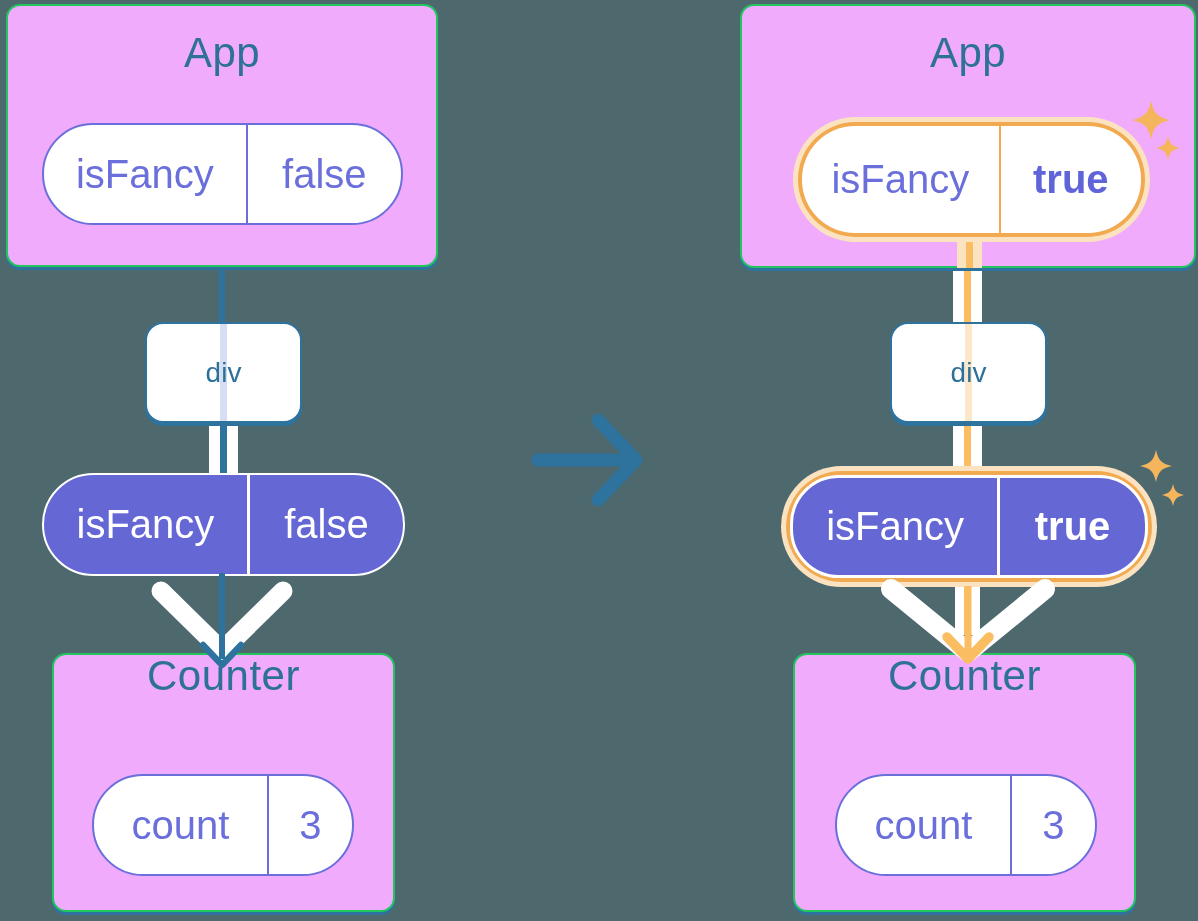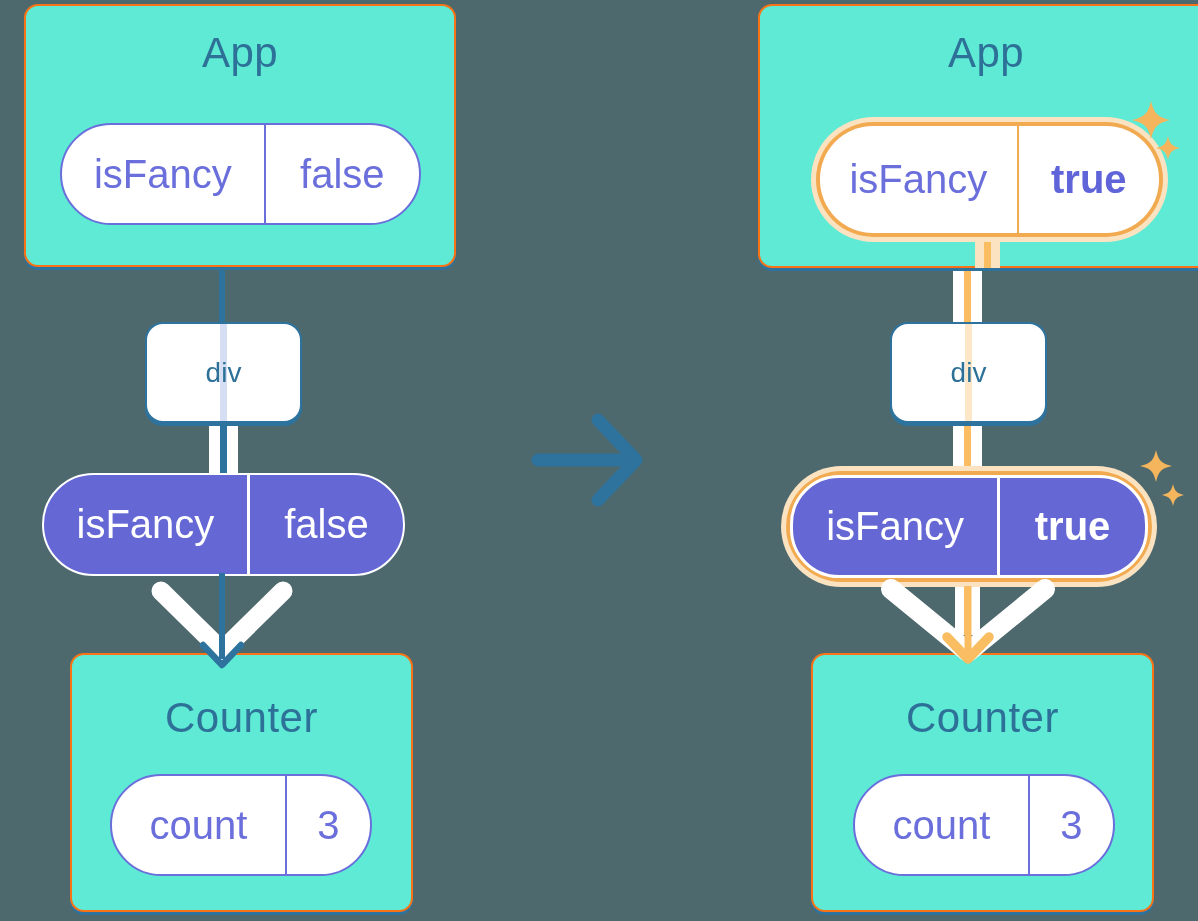--- a/index.html
+++ b/index.html
@@ -5,29 +5,29 @@
   html,body{margin:0;padding:0;background:#4D696E;}
   .stage{
     position:relative;width:1198px;height:921px;overflow:hidden;
     background:#4D696E;
     font-family:"Liberation Sans", sans-serif;
   }
   svg.layer{position:absolute;left:0;top:0;width:1198px;height:921px;pointer-events:none;}
   .under{z-index:0;}
   .over{z-index:5;}
   .card{
-    position:absolute;background:#5eead4;border:2px solid #f97316;
-    border-radius:14px;box-shadow:0 3px 0 #2E739E;box-sizing:border-box;z-index:2;margin-left:18px;
+    position:absolute;background:#f0abfc;border:2px solid #22c55e;
+    border-radius:14px;box-shadow:0 3px 0 #2E739E;box-sizing:border-box;z-index:2;
   }
   .card-title{
     text-align:center;font-size:42px;font-weight:500;color:#2E7198;
     line-height:1;letter-spacing:.5px;
   }
   .app-title{padding-top:26px;}
-  .counter-title{padding-top:42px;}
+  .counter-title{}
   .pill{
     position:absolute;display:flex;box-sizing:border-box;border-radius:52px;
     font-size:40px;color:#6A6FDB;overflow:hidden;background:#fff;
   }
   .pill .cell{display:flex;align-items:center;justify-content:center;}
   .outline-pill{border:2.5px solid #6A6FDB;}
   .outline-pill .key{flex:0 0 56.5%;border-right:2.5px solid #6A6FDB;}
   .outline-pill .val{flex:1;}
   .count-pill .key{flex:0 0 67%;}
   .solid-pill{

